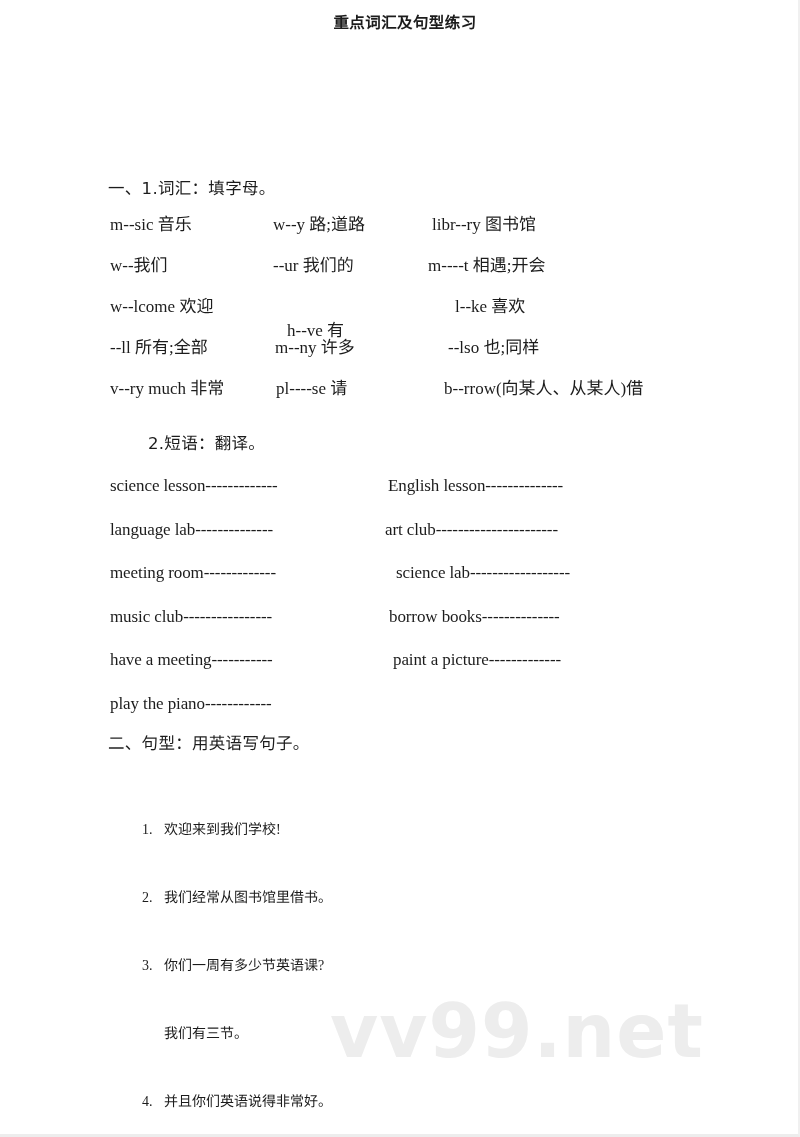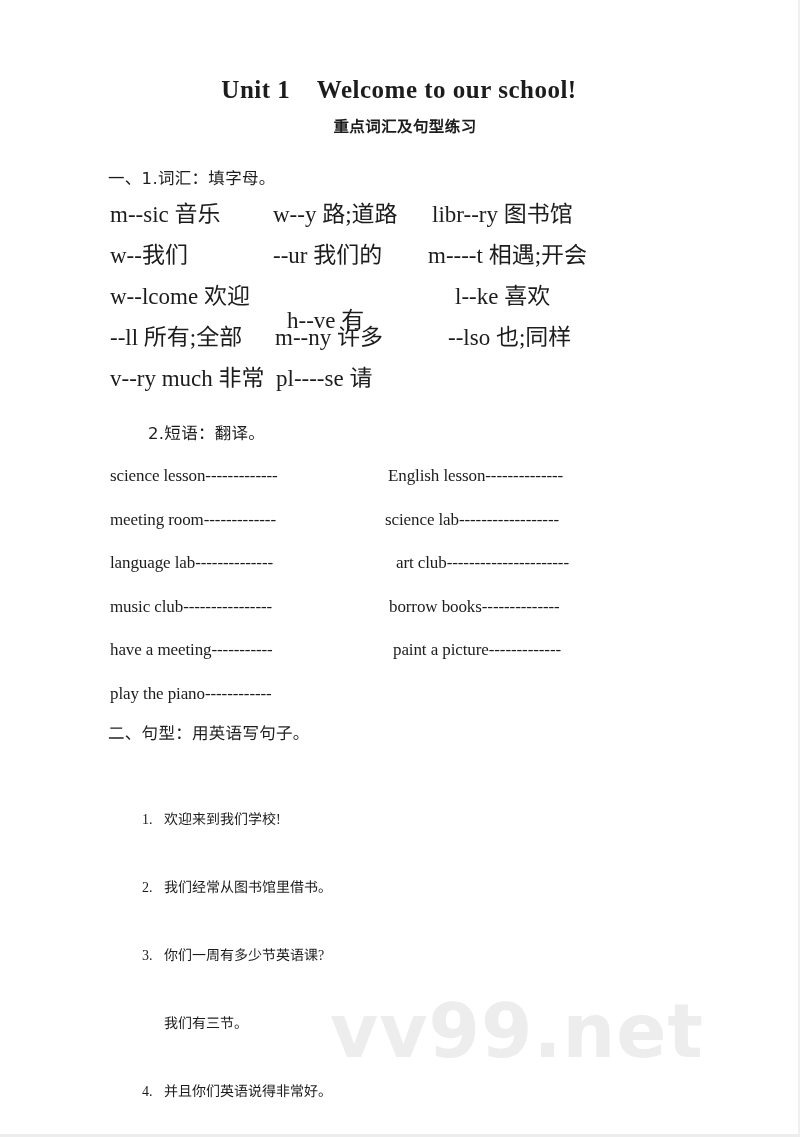--- a/index.html
+++ b/index.html
@@ -84,21 +84,21 @@
     left: 0;
     top: 205px;
     width: 100%;
   }
   .vrow {
     position: relative;
     height: 41px;
   }
   .vcell {
     position: absolute;
-    font-size: 23px;
+    font-size: 17px;
     white-space: nowrap;
     line-height: 20px;
   }
   .vc0 { left: 110px; }
   .vc1 { left: 273px; }
   .vc2 { left: 432px; }
 
   
   .vrow:nth-child(1) .vc2 { left: 432px; }
   .vrow:nth-child(2) .vc2 { left: 428px; }
@@ -158,21 +158,20 @@
 </style>
 </head>
 <body>
 
 <div class="page">
 
   <div class="watermark">vv99.net</div>
 
   <div class="content">
 
-    <h1 class="title">Unit 1    Welcome to our school!</h1>
     <div class="subtitle">重点词汇及句型练习</div>
 
     <div class="sec-head sec-head-1">一、1.词汇：填字母。</div>
 
     <div class="vocab">
       <div class="vrow">
         <span class="vcell vc0">m--sic 音乐</span>
         <span class="vcell vc1">w--y 路;道路</span>
         <span class="vcell vc2">libr--ry 图书馆</span>
       </div>
@@ -187,39 +186,40 @@
         <span class="vcell vc2">l--ke 喜欢</span>
       </div>
       <div class="vrow">
         <span class="vcell vc0">--ll 所有;全部</span>
         <span class="vcell vc1">m--ny 许多</span>
         <span class="vcell vc2">--lso 也;同样</span>
       </div>
       <div class="vrow">
         <span class="vcell vc0">v--ry much 非常</span>
         <span class="vcell vc1">pl----se 请</span>
+        <span class="vcell vc2">b--rrow(向某人、从某人)借</span>
       </div>
     </div>
 
     <div class="sec-head sec-head-2">2.短语：翻译。</div>
 
     <div class="phrases">
       <div class="prow">
         <span class="pcell pc0">science lesson-------------</span>
         <span class="pcell pc1">English lesson--------------</span>
       </div>
       <div class="prow">
+        <span class="pcell pc0">language lab--------------</span>
+        <span class="pcell pc1">art club----------------------</span>
+      </div>
+      <div class="prow">
         <span class="pcell pc0">meeting room-------------</span>
         <span class="pcell pc1">science lab------------------</span>
       </div>
       <div class="prow">
-        <span class="pcell pc0">language lab--------------</span>
-        <span class="pcell pc1">art club----------------------</span>
-      </div>
-      <div class="prow">
         <span class="pcell pc0">music club----------------</span>
         <span class="pcell pc1">borrow books--------------</span>
       </div>
       <div class="prow">
         <span class="pcell pc0">have a meeting-----------</span>
         <span class="pcell pc1">paint a picture-------------</span>
       </div>
       <div class="prow">
         <span class="pcell pc0">play the piano------------</span>
         <span class="pcell pc1"></span>

